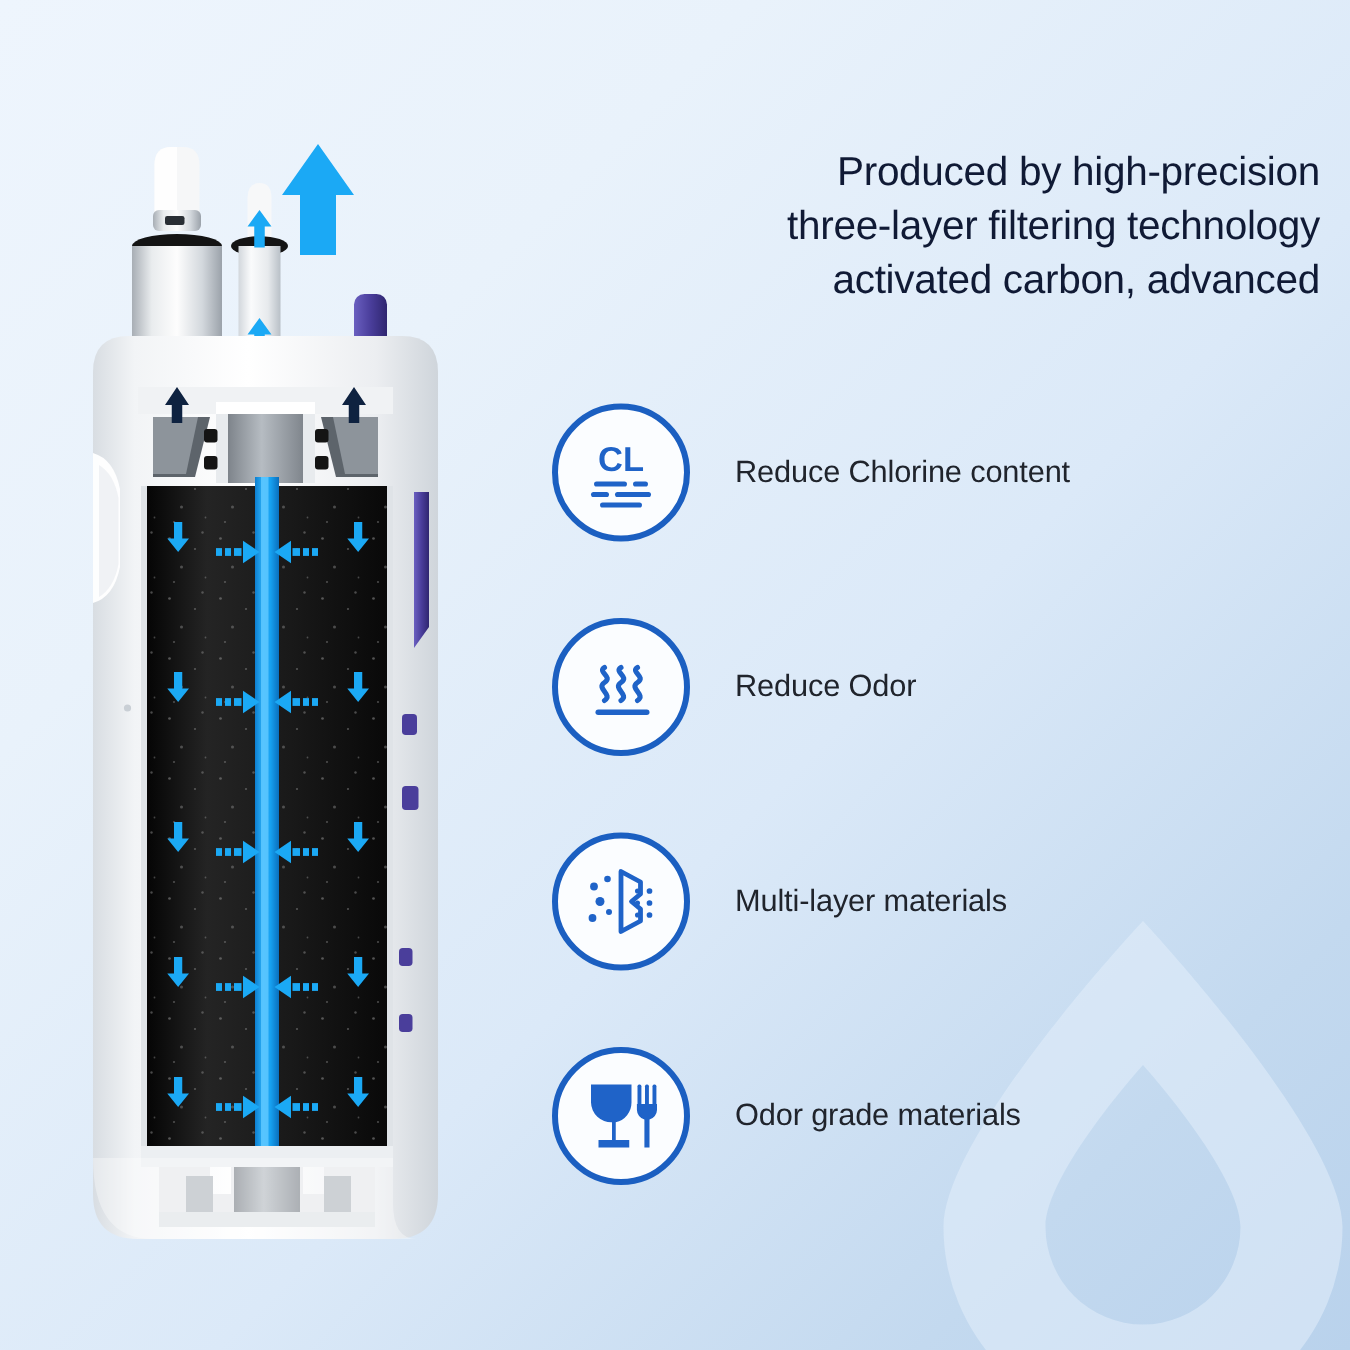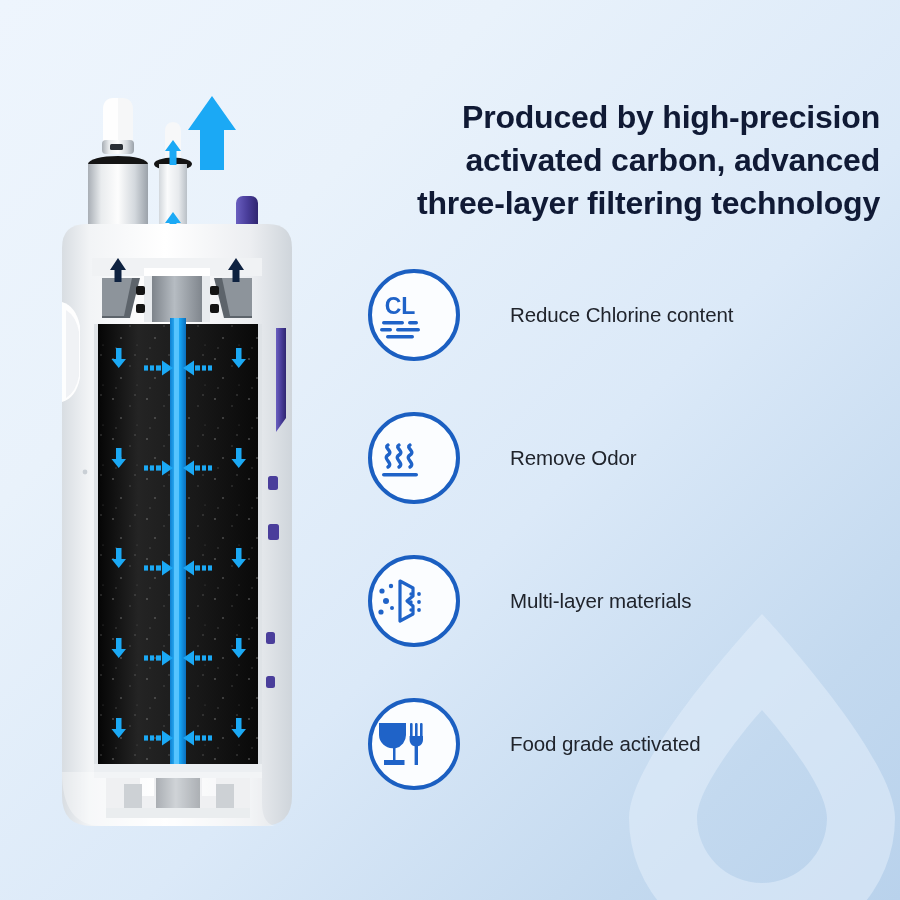--- a/index.html
+++ b/index.html
@@ -31,24 +31,24 @@
     width: 300px; height: 800px;
   }
 
   
   .headline {
     position: absolute;
     left: 310px; top: 96px;
     width: 570px;
     text-align: right;
     color: #101a35;
-    font-size: 32px;
+    font-size: 27px;
     line-height: 1.34;
     letter-spacing: -0.2px;
-    font-weight: 700;
+    font-weight: 400;
   }
   .headline .line { display: block; white-space: nowrap; }
 
   .features {
     position: absolute;
     left: 368px; top: 268px;
     width: 500px;
   }
   .feature {
     display: flex;
@@ -59,32 +59,32 @@
   .feature:last-child { margin-bottom: 0; }
 
   .badge {
     flex: 0 0 auto;
     width: 92px; height: 92px;
     border-radius: 50%;
     border: 4.5px solid #1b5fc1;
     background: #fbfdff;
     display: flex;
     align-items: center;
-    justify-content: flex-start;
+    justify-content: center;
   }
   .badge svg { display: block; }
 
   .feature-text {
     margin-left: 30px;
     color: #20242c;
     font-size: 20.5px;
     line-height: 1.42;
     letter-spacing: -0.1px;
   }
-  .feature-text .sub { display: block; white-space: nowrap; margin-left: 20px; }
+  .feature-text .sub { display: block; white-space: nowrap; }
 </style>
 </head>
 <body>
 
 <div id="poster">
 
   <svg class="watermark" viewBox="0 0 300 330" xmlns="http://www.w3.org/2000/svg">
     <path d="M150 8 C150 8 283 150 283 212 A133 133 0 0 1 17 212 C17 150 150 8 150 8 Z
              M150 104 C150 104 215 176 215 212 A65 65 0 0 1 85 212 C85 176 150 104 150 104 Z" fill="#e4effb" fill-rule="evenodd"></path>
   </svg>
@@ -296,22 +296,22 @@
     <rect x="228" y="404" width="10" height="14" rx="2.5" fill="#4a3e9b"></rect>
     <rect x="228" y="452" width="11" height="16" rx="2.5" fill="#4a3e9b"></rect>
     <rect x="226" y="560" width="9" height="12" rx="2.5" fill="#4a3e9b"></rect>
     <rect x="226" y="604" width="9" height="12" rx="2.5" fill="#4a3e9b"></rect>
 
     <path d="M22 700 q0 54 40 54 h176 q-16 0 -16 -24 v-30 Z" fill="#ffffff" opacity="0.35"></path>
   </svg>
 
   <div class="headline">
     <span class="line">Produced by high-precision</span>
+    <span class="line">three-layer filtering technology</span>
     <span class="line">activated carbon, advanced</span>
-    <span class="line">three-layer filtering technology</span>
   </div>
 
   <div class="features">
 
     <div class="feature">
       <div class="badge">
         <svg width="56" height="56" viewBox="0 0 56 56">
           <text x="28" y="27" text-anchor="middle" font-family="'Liberation Sans', sans-serif" font-size="23" font-weight="700" fill="#1f63c8">CL</text>
           <g fill="#1f63c8">
             <rect x="10" y="34" width="22" height="3.4" rx="1.7"></rect>
@@ -332,21 +332,21 @@
         <svg width="54" height="52" viewBox="0 0 54 52">
           <g fill="none" stroke="#1f63c8" stroke-width="3.4" stroke-linecap="round">
             <path d="M16 35 c6-4 -6-8 0-12 c6-4 -5-7 0-10"></path>
             <path d="M27 35 c6-4 -6-8 0-12 c6-4 -5-7 0-10"></path>
             <path d="M38 35 c6-4 -6-8 0-12 c6-4 -5-7 0-10"></path>
           </g>
           <rect x="10" y="41" width="36" height="3.6" rx="1.8" fill="#1f63c8"></rect>
         </svg>
       </div>
       <div class="feature-text">
-        <span class="sub">Remove Odor</span>
+        <span class="sub">Reduce Odor</span>
       </div>
     </div>
 
     <div class="feature">
       <div class="badge">
         <svg width="56" height="54" viewBox="0 0 56 54">
           <path d="M28 7 L41 14 v8 l-6 5 l6 5 v8 L28 47 Z" fill="none" stroke="#1f63c8" stroke-width="3.2" stroke-linejoin="round"></path>
           <g fill="#1f63c8">
             <circle cx="10" cy="17" r="2.6"></circle>
             <circle cx="19" cy="12" r="2.2"></circle>
@@ -375,18 +375,18 @@
 
           <g fill="#1f63c8">
             <rect x="38" y="7" width="2.6" height="14" rx="1.1"></rect>
             <rect x="43" y="7" width="2.6" height="14" rx="1.1"></rect>
             <rect x="48" y="7" width="2.6" height="14" rx="1.1"></rect>
             <path d="M37.6 20 h13.4 v4 a6.7 6.7 0 0 1 -5 6.3 V49 h-3.4 V30.3 A6.7 6.7 0 0 1 37.6 24 Z"></path>
           </g>
         </svg>
       </div>
       <div class="feature-text">
-        <span class="sub">Food grade activated</span>
+        <span class="sub">Odor grade materials</span>
       </div>
     </div>
 
   </div>
 </div>
 
 </body></html>

